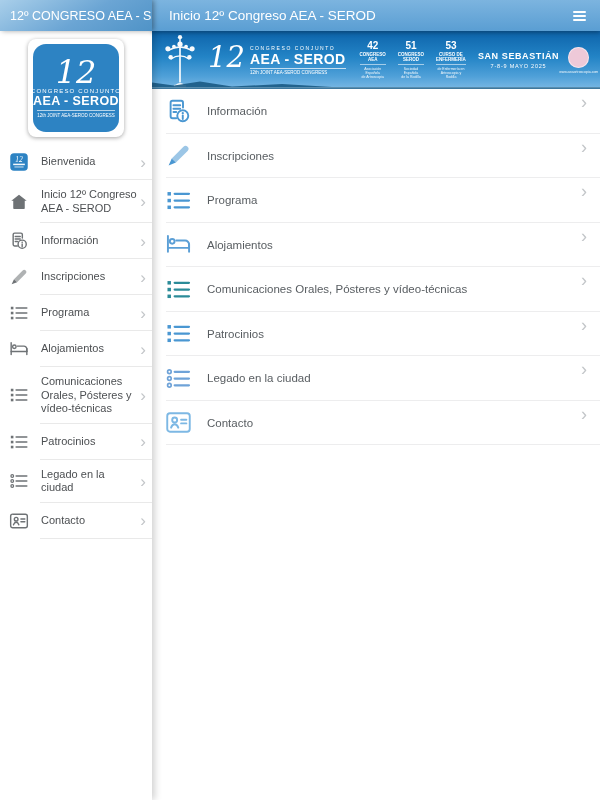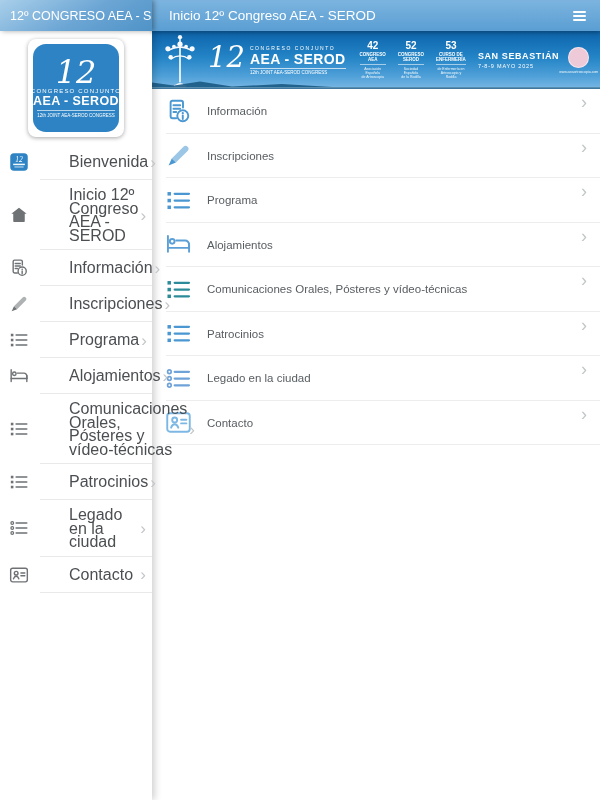--- a/index.html
+++ b/index.html
@@ -28,21 +28,21 @@
   .logo-num { font-family:"DejaVu Serif", serif; font-style:italic; font-size:32px; line-height:28px; }
   .logo-top { font-size:6px; letter-spacing:1.2px; margin-top:2px; white-space:nowrap; }
   .logo-name { font-size:12.5px; font-weight:bold; letter-spacing:.4px; white-space:nowrap; }
   .logo-sub { font-size:4.5px; margin-top:2px; padding-top:2px; border-top:1px solid rgba(255,255,255,.65); white-space:nowrap; }
 
   .menu { margin-top:7px; }
   .menu-item { position:relative; display:flex; align-items:center; padding:8px 6px 8px 9px; cursor:pointer; }
   .menu-item::after { content:""; position:absolute; left:40px; right:0; bottom:0; height:1px; background:#e9e9e9; }
   .menu-icon { width:20px; height:20px; margin-right:12px; flex-shrink:0; color:#6e7275; }
   .menu-icon svg { width:100%; height:100%; display:block; }
-  .menu-label { flex:1; font-size:16px; line-height:13.5px; color:#4c4f52;margin-left:28px; }
+  .menu-label { flex:1; font-size:11px; line-height:13.5px; color:#4c4f52; }
   .menu-item .chev { margin-left:2px; }
 
   .chev { color:#c3c6c9; font-size:17px; line-height:1; font-weight:400; }
 
   
   .main { position:absolute; top:31px; left:152px; right:0; bottom:0; background:#fff; }
 
   .banner { position:relative; height:58px; overflow:hidden; color:#fff;
     background:linear-gradient(180deg,#0d63aa 0%,#2384c6 45%,#4fa0d8 78%,#7ab8e4 100%); }
   .lamp { position:absolute; left:6px; bottom:0; height:56px; width:44px; opacity:.97; }
@@ -52,21 +52,21 @@
   .blogo-text { margin-right:14px; }
   .blogo-top { font-size:5px; letter-spacing:1.6px; white-space:nowrap; }
   .blogo-name { font-size:14px; font-weight:bold; letter-spacing:.4px; white-space:nowrap; }
   .blogo-sub { font-size:4.5px; margin-top:1px; padding-top:1px; border-top:1px solid rgba(255,255,255,.7); white-space:nowrap; }
   .badges { display:flex; gap:12px; margin-right:12px; }
   .badge { text-align:center; }
   .badge-num { font-size:10px; font-weight:bold; line-height:10px; }
   .badge-name { font-size:4.5px; font-weight:bold; line-height:5px; white-space:pre-line; margin-top:1px; }
   .badge-cap { font-size:3.5px; line-height:4px; white-space:pre-line; margin-top:2px; padding-top:1.5px;
     border-top:.5px solid rgba(255,255,255,.6); opacity:.92; }
-  .loc { margin-right:0; }
+  .loc { text-align:center; margin-right:0; }
   .loc-city { font-size:9px; font-weight:bold; letter-spacing:.6px; white-space:nowrap; }
   .loc-dates { font-size:5.5px; letter-spacing:.8px; margin-top:2px; white-space:nowrap; }
   .aea-logo { text-align:center; margin-right:12px; }
   .aea-circle { width:21px; height:21px; border-radius:50%; background:#eec9d8; margin:0 auto;
     box-shadow:inset 0 0 0 1px rgba(255,255,255,.5); }
   .tiny-url { font-size:3.5px; margin-top:2px; opacity:.92; white-space:nowrap; }
 
   .list { }
   .row { position:relative; display:flex; align-items:center; height:44.5px; padding:0 13px; cursor:pointer; }
   .row::after { content:""; position:absolute; left:14px; right:0; bottom:0; height:1px; background:#ededee; }
@@ -276,21 +276,21 @@
         </div>
         <div class="badges" id="banner-badges">
             <div class="badge">
     <div class="badge-num">42</div>
     <div class="badge-name">CONGRESO
 AEA</div>
     <div class="badge-cap">Asociación Española
 de Artroscopia</div>
   </div>
             <div class="badge">
-    <div class="badge-num">52</div>
+    <div class="badge-num">51</div>
     <div class="badge-name">CONGRESO
 SEROD</div>
     <div class="badge-cap">Sociedad Española
 de la Rodilla</div>
   </div>
             <div class="badge">
     <div class="badge-num">53</div>
     <div class="badge-name">CURSO DE
 ENFERMERÍA</div>
     <div class="badge-cap">de Enfermería en

